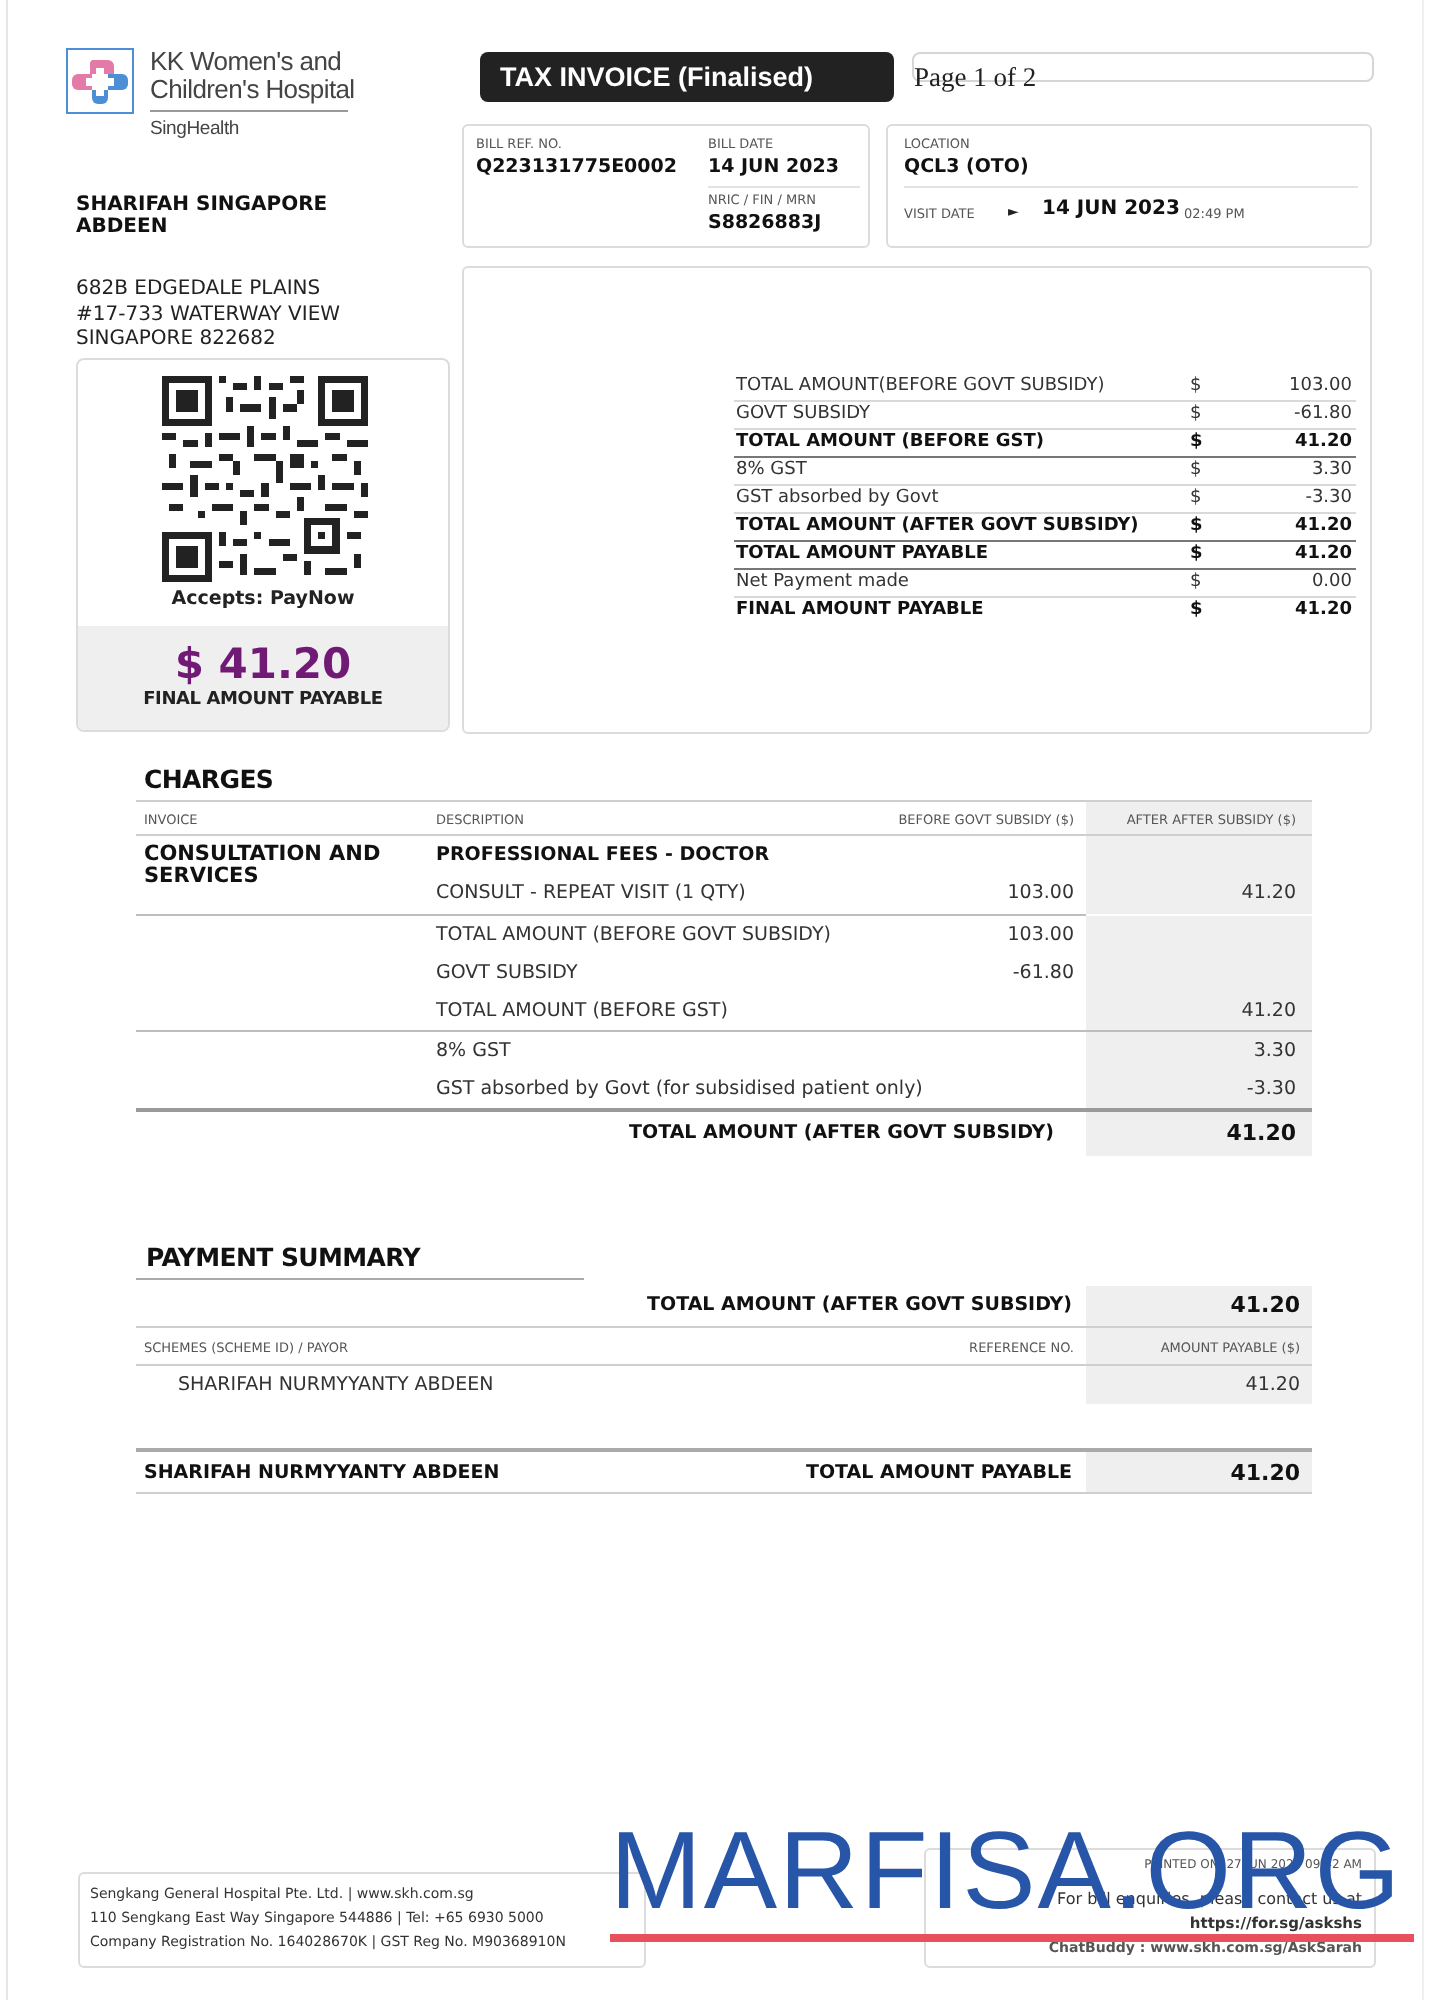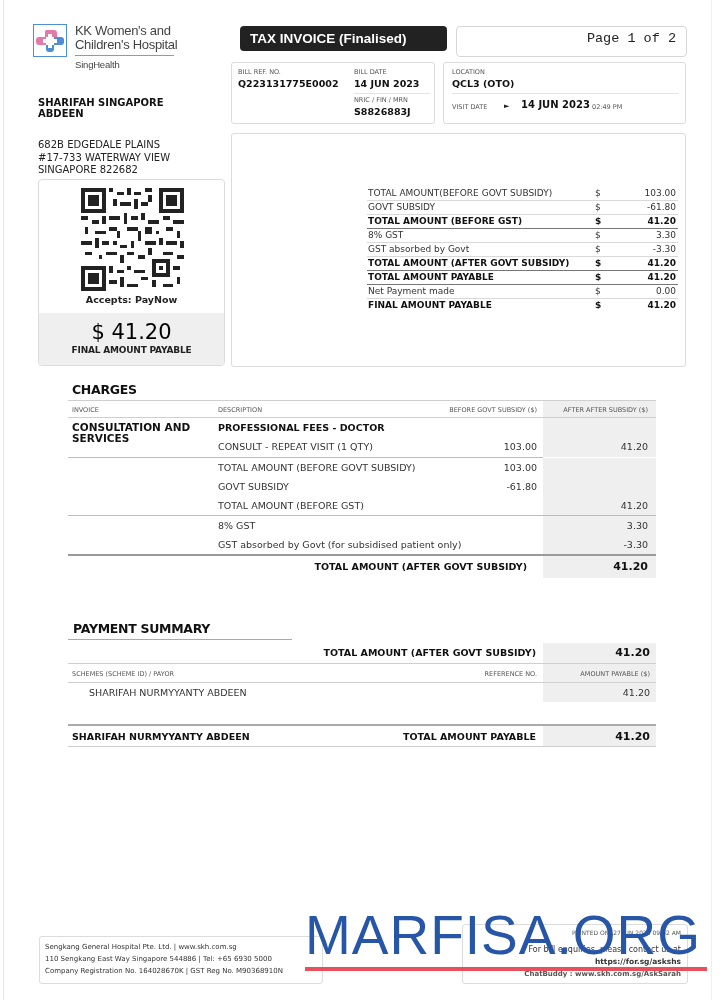--- a/index.html
+++ b/index.html
@@ -18,26 +18,26 @@
   .logo-sub { font-size: 9.5px; margin-top: 3px; letter-spacing: -0.2px; }
 
   .patient-name { position: absolute; left: 38px; top: 97px; font-size: 10px; font-weight: bold; line-height: 11px; color: #111; }
   .address { position: absolute; left: 38px; top: 139px; font-size: 10px; line-height: 12.5px; color: #222; }
 
   
   .qr-box { position: absolute; left: 38px; top: 179px; width: 187px; height: 187px; border: 1px solid #dcdcdc; border-radius: 4px; overflow: hidden; }
   .qr { position: absolute; left: 42px; top: 8px; width: 103px; height: 103px; }
   .accepts { position: absolute; left: 0; width: 100%; top: 114px; text-align: center; font-size: 9.5px; font-weight: bold; color: #222; }
   .pay-panel { position: absolute; left: 0; top: 133px; width: 100%; height: 54px; background: #efefef; text-align: center; }
-  .pay-amount { font-size: 21px; font-weight: normal; margin-top: 7px; color: #000000; }
+  .pay-amount { font-size: 21px; font-weight: bold; margin-top: 7px; color: #701a75; }
   .pay-label { font-size: 9px; font-weight: bold; color: #222; letter-spacing: -0.2px; margin-top: 1px; }
 
   
   .tax-invoice { position: absolute; left: 240px; top: 26px; width: 207px; height: 25px; background: #222; border-radius: 4px; color: #fff; font-family: "Liberation Sans", sans-serif; font-weight: bold; font-size: 13.5px; line-height: 25px; padding-left: 10px; }
-  .page-box { position: absolute; left: 456px; top: 26px; width: 231px; height: 31px; border: 1px solid #d6d6d6; border-radius: 4px; font-family: Liberation Mono, monospace; font-size: 13.5px; text-align: right; padding-right: 10px; line-height: 24px; color: #222; }
+  .page-box { position: absolute; left: 456px; top: 26px; width: 231px; height: 15px; border: 1px solid #d6d6d6; border-radius: 4px; font-family: Liberation Serif, serif; font-size: 13.5px; padding-right: 10px; line-height: 24px; color: #222; }
 
   .info-box { position: absolute; border: 1px solid #dcdcdc; border-radius: 3px; }
   .lbl { font-size: 6.5px; color: #555; position: absolute; }
   .val { font-size: 9.5px; font-weight: bold; color: #111; position: absolute; }
   .hline { position: absolute; height: 1px; background: #e3e3e3; }
 
   
   .summary-box { position: absolute; left: 231px; top: 133px; width: 455px; height: 234px; border: 1px solid #dcdcdc; border-radius: 3px; }
   .sum-table { position: absolute; left: 135px; top: 53px; width: 311px; }
   .sum-row { display: flex; height: 14px; font-size: 9px; line-height: 13px; border-bottom: 1px solid #d9d9d9; color: #333; }

